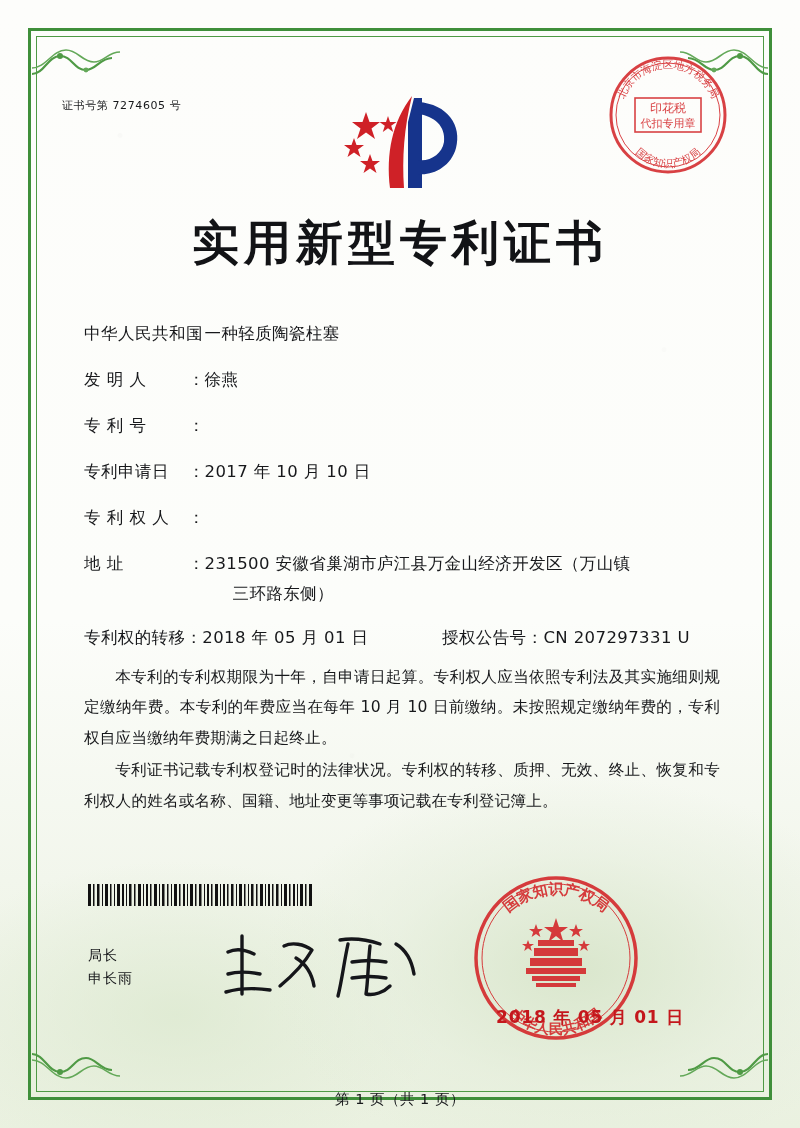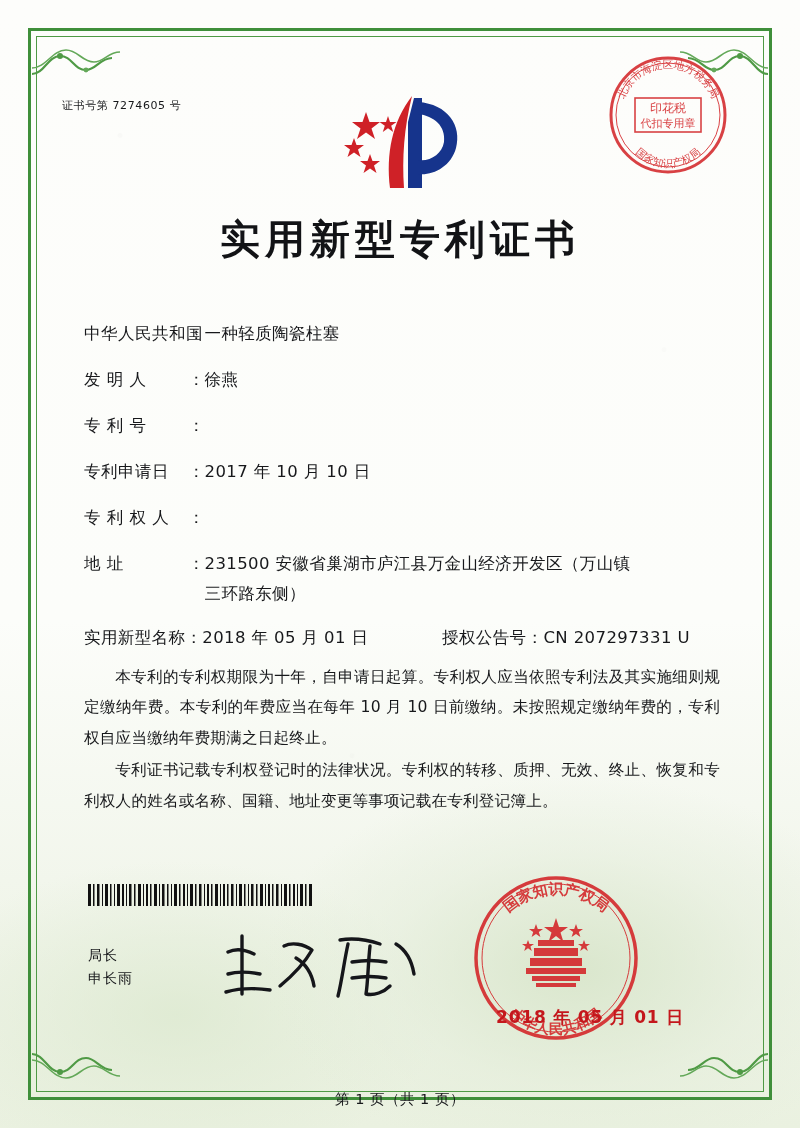--- a/index.html
+++ b/index.html
@@ -84,21 +84,21 @@
     font-size: 11px;
     color: #16171a;
     letter-spacing: 0.6px;
     font-family: "DejaVu Sans", "Liberation Sans", sans-serif;
   }
   .title {
     position: absolute;
     left: 0; top: 212px;
     width: 800px;
     text-align: center;
-    font-size: 40px;
+    font-size: 47px;
     font-weight: bold;
     letter-spacing: 5px;
     color: #121316;
     font-family: "DejaVu Sans", "Liberation Sans", sans-serif;
   }
 
   .fields {
     position: absolute;
     left: 84px; top: 322px;
     width: 640px;
@@ -121,20 +121,21 @@
     flex: 0 0 14px;
     text-align: left;
   }
   .field-value {
     flex: 1 1 auto;
     letter-spacing: 0.4px;
   }
   .field-value .second-line {
     display: block;
     margin-top: 6px;
+    margin-left: 28px;
   }
   .row-dual {
     display: flex;
     margin-bottom: 10px;
     font-size: 16.5px;
     letter-spacing: 0.4px;
   }
   .row-dual .left { width: 358px; }
   .row-dual .right { flex: 1; }
 
@@ -300,21 +301,21 @@
       <span class="field-label">地    址</span>
       <span class="field-colon">：</span>
       <span class="field-value">
         <span>231500 安徽省巢湖市庐江县万金山经济开发区（万山镇</span>
         <span class="second-line">三环路东侧）</span>
       </span>
     </div>
 
     <div class="row-dual">
       <div class="left">
-        <span>实用新型名称</span><span>：</span><span>2018 年 05 月 01 日</span>
+        <span>专利权的转移</span><span>：</span><span>2018 年 05 月 01 日</span>
       </div>
       <div class="right">
         <span>授权公告号</span><span>：</span><span>CN 207297331 U</span>
       </div>
     </div>
   </div>
 
   <div class="paragraphs">
     <p>本专利的专利权期限为十年，自申请日起算。专利权人应当依照专利法及其实施细则规定缴纳年费。本专利的年费应当在每年 10 月 10 日前缴纳。未按照规定缴纳年费的，专利权自应当缴纳年费期满之日起终止。</p>
     <p>专利证书记载专利权登记时的法律状况。专利权的转移、质押、无效、终止、恢复和专利权人的姓名或名称、国籍、地址变更等事项记载在专利登记簿上。</p>

